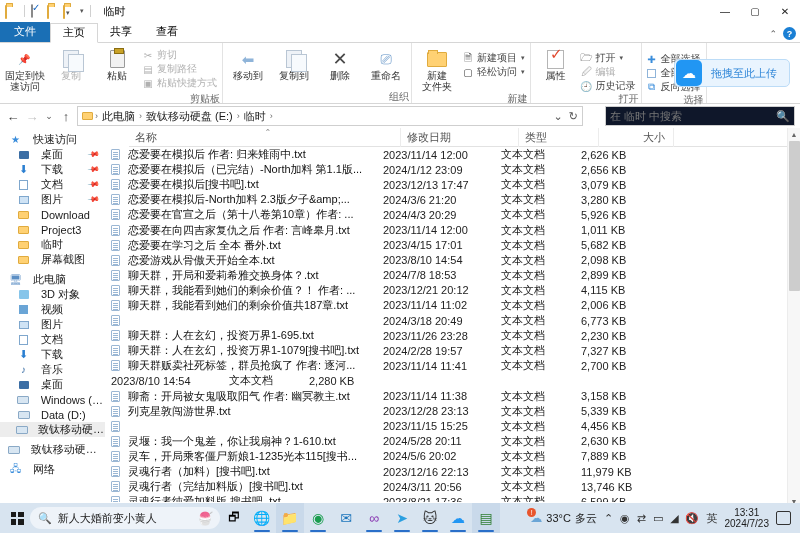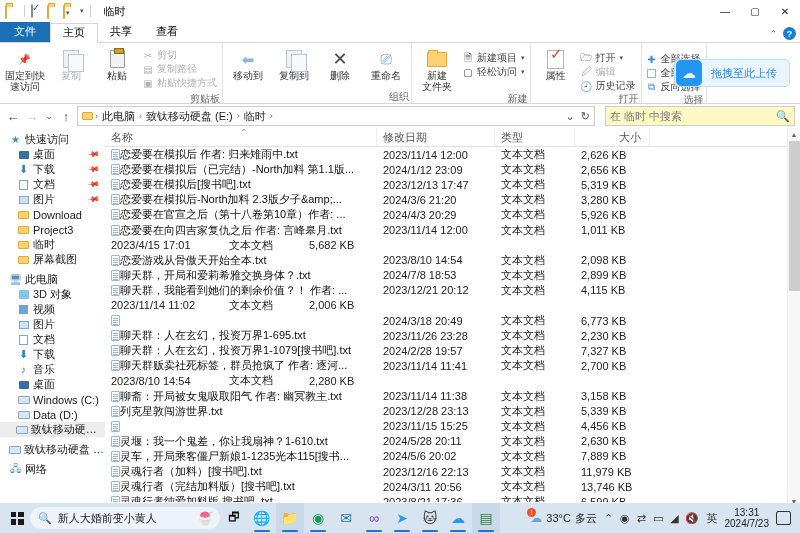--- a/index.html
+++ b/index.html
@@ -134,74 +134,74 @@
   .nav-ico.dis { color: #c4c4c4; }
   .nav-ico.sm { font-size: 9px; color: #555; width: 12px; }
   .crumbbox {
     flex: 1; height: 20px; border: 1px solid #cfcfcf; background: #fff;
     display: flex; align-items: center; padding: 0 4px; gap: 2px; font-size: 11px;
   }
   .crumb { color: #1a1a1a; padding: 0 2px; white-space: nowrap; }
   .crumb-sep { color: #6b6b6b; font-size: 9px; }
   .crumb-end { margin-left: auto; display:flex; align-items:center; gap:6px; color:#555; }
   .searchbox {
-    width: 190px; height: 20px; border: 1px solid #cfcfcf; background: #fef9c3;
+    width: 190px; height: 20px; border: 1px solid #cfcfcf; background: #0f172a;
     display: flex; align-items: center; padding: 0 4px; font-size: 11px; color: #777;
-    margin-left: 7px;
+    margin-left: 19px;
   }
   .search-mag { margin-left: auto; color: #666; font-size: 11px; }
 
   
   .main { display: flex; height: 380px; }
   .sidebar {
     width: 105px; background: #fff; overflow: hidden; padding-top: 4px;
     border-right: 0px;
   }
   .nav-row {
     display: flex; align-items: center; height: 15px; font-size: 11px; color: #1a1a1a;
     padding-left: 8px; white-space: nowrap; position: relative;
   }
   .nav-row.sel { background: #ededed; }
   .nav-row .ico { width: 15px; display:flex; align-items:center; justify-content:center; font-size:10px; }
-  .nav-row .lbl { margin-left: 2px; overflow: hidden; text-overflow: ellipsis; }
+  .nav-row .lbl { margin-left: 10px; overflow: hidden; text-overflow: ellipsis; }
   .nav-row.indent1 { padding-left: 16px; }
   .pinmark { position: absolute; right: 6px; font-size: 8px; color: #9a9a9a; transform: rotate(40deg); }
   .ico-star { color: #3a8ddb; }
   .ico-desk { width:10px;height:8px;background:#3b6ea5;display:inline-block;border-radius:1px; }
   .ico-dl { color: #2b7fd1; font-size: 11px; }
   .ico-doc { width:9px;height:10px;background:#fff;border:1px solid #7fa7cd;display:inline-block; }
   .ico-pic { width:10px;height:8px;background:#cfe3f5;border:1px solid #7fa7cd;display:inline-block; }
   .ico-fold { width:11px;height:8px;background:#ffd173;border:1px solid #e0ab3e;display:inline-block;border-radius:1px; }
   .ico-pc { color:#5b8ec4; font-size:10px; }
   .ico-3d { width:10px;height:9px;background:#86c5ea;display:inline-block;border-radius:1px; }
   .ico-vid { width:9px;height:9px;background:#6aa5d6;display:inline-block; }
   .ico-music { color:#3a6ea5; font-size:10px; }
   .ico-drive { width:12px;height:8px;background:#d8e6f2;border:1px solid #8aa9c6;display:inline-block;border-radius:1px; }
   .ico-net { color:#3a8ddb; font-size:10px; }
   .nav-gap { height: 5px; }
 
   
   .listpane { flex: 1; background: #fff; position: relative; overflow: hidden; }
   .colhead {
     display: flex; height: 19px; border-bottom: 1px solid #e2e2e2; background: #fff;
-    font-size: 11px; color: #555; align-items: center;
+    font-size: 11px; color: #555; align-items: center; margin-left: 24px;
   }
   .colhead .c { padding-left: 6px; border-right: 1px solid #ececec; height: 19px;
                 display: flex; align-items: center; position: relative; }
   .c-name { width: 272px; }
   .c-date { width: 118px; }
   .c-type { width: 80px; }
   .c-size { width: 75px; justify-content: flex-end; padding-right: 8px; }
   .sortmark { position: absolute; left: 50%; top: 0px; font-size: 8px; color: #888; }
   .rows { height: 355px; overflow: hidden; }
   .row {
     display: flex; align-items: center; height: 15.1px; font-size: 11px; color: #111;
   }
   .cell { padding-left: 6px; white-space: nowrap; overflow: hidden; text-overflow: ellipsis; }
-  .cell.name { width: 272px; display: flex; align-items: center; gap: 0; }
+  .cell.name { width: 272px; display: flex; align-items: center; gap: 8px; }
   .cell.date { width: 118px; color: #222; }
   .cell.type { width: 80px; color: #222; }
   .cell.size { width: 75px; text-align: left; padding-right: 8px; color: #222; }
   .txt-ico {
     width: 9px; height: 11px; background: #fff; border: 1px solid #9bb7d4;
     flex: 0 0 auto; position: relative; border-radius: 1px;
   }
   .txt-ico::after {
     content:''; position:absolute; left:1px; top:2px; width:5px; height:1px;
     background:#9bb7d4; box-shadow: 0 2px 0 #9bb7d4, 0 4px 0 #9bb7d4, 0 6px 0 #9bb7d4;
@@ -652,21 +652,21 @@
             <span class="cell type">文本文档</span>
             <span class="cell size">2,656 KB</span>
           </div>
           <div class="row">
             <span class="cell name">
               <span class="txt-ico"></span>
               <span>恋爱要在模拟后[搜书吧].txt</span>
             </span>
             <span class="cell date">2023/12/13 17:47</span>
             <span class="cell type">文本文档</span>
-            <span class="cell size">5,319 KB</span>
+            <span class="cell size">3,079 KB</span>
           </div>
           <div class="row">
             <span class="cell name">
               <span class="txt-ico"></span>
               <span>恋爱要在模拟后-North加料 2.3版夕子&amp;amp;...</span>
             </span>
             <span class="cell date">2024/3/6 21:20</span>
             <span class="cell type">文本文档</span>
             <span class="cell size">3,280 KB</span>
           </div>
@@ -682,20 +682,24 @@
           <div class="row">
             <span class="cell name">
               <span class="txt-ico"></span>
               <span>恋爱要在向四吉家复仇之后 作者: 言峰皋月.txt</span>
             </span>
             <span class="cell date">2023/11/14 12:00</span>
             <span class="cell type">文本文档</span>
             <span class="cell size">1,011 KB</span>
           </div>
           <div class="row">
+            <span class="cell name">
+              <span class="txt-ico"></span>
+              <span>恋爱要在学习之后 全本 番外.txt</span>
+            </span>
             <span class="cell date">2023/4/15 17:01</span>
             <span class="cell type">文本文档</span>
             <span class="cell size">5,682 KB</span>
           </div>
           <div class="row">
             <span class="cell name">
               <span class="txt-ico"></span>
               <span>恋爱游戏从骨傲天开始全本.txt</span>
             </span>
             <span class="cell date">2023/8/10 14:54</span>
@@ -714,20 +718,24 @@
           <div class="row">
             <span class="cell name">
               <span class="txt-ico"></span>
               <span>聊天群，我能看到她们的剩余价值？！ 作者: ...</span>
             </span>
             <span class="cell date">2023/12/21 20:12</span>
             <span class="cell type">文本文档</span>
             <span class="cell size">4,115 KB</span>
           </div>
           <div class="row">
+            <span class="cell name">
+              <span class="txt-ico"></span>
+              <span>聊天群，我能看到她们的剩余价值共187章.txt</span>
+            </span>
             <span class="cell date">2023/11/14 11:02</span>
             <span class="cell type">文本文档</span>
             <span class="cell size">2,006 KB</span>
           </div>
           <div class="row">
             <span class="cell name">
               <span class="txt-ico"></span>
             </span>
             <span class="cell date">2024/3/18 20:49</span>
             <span class="cell type">文本文档</span>

